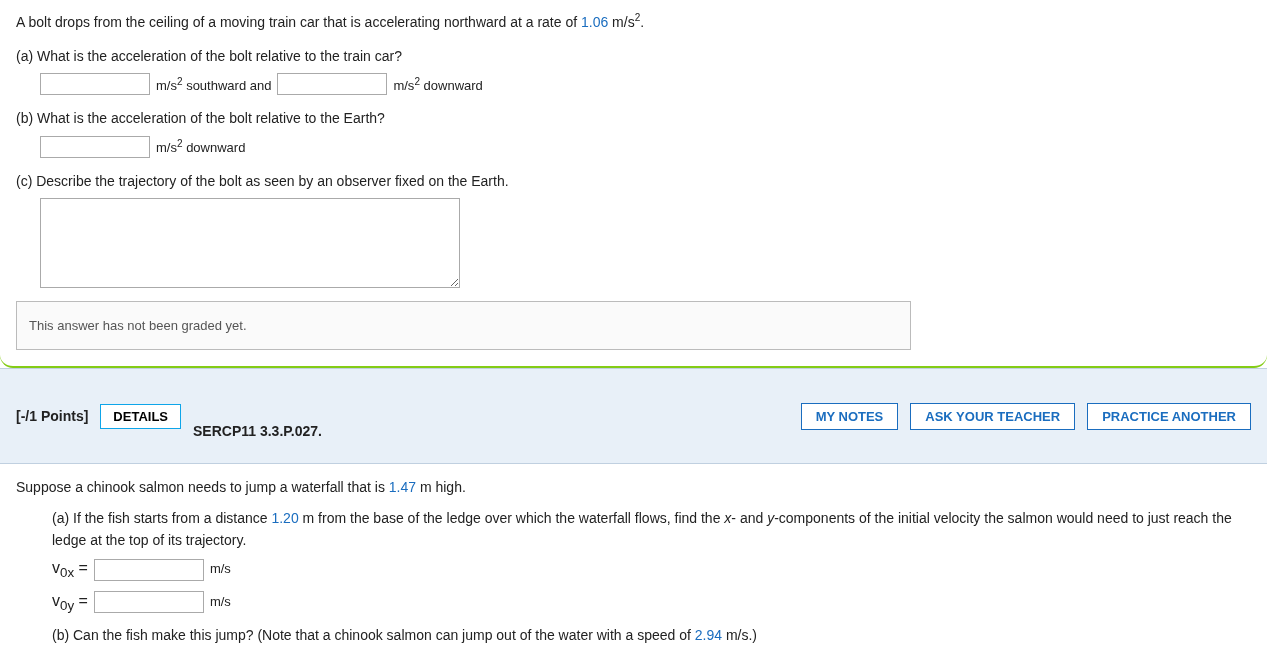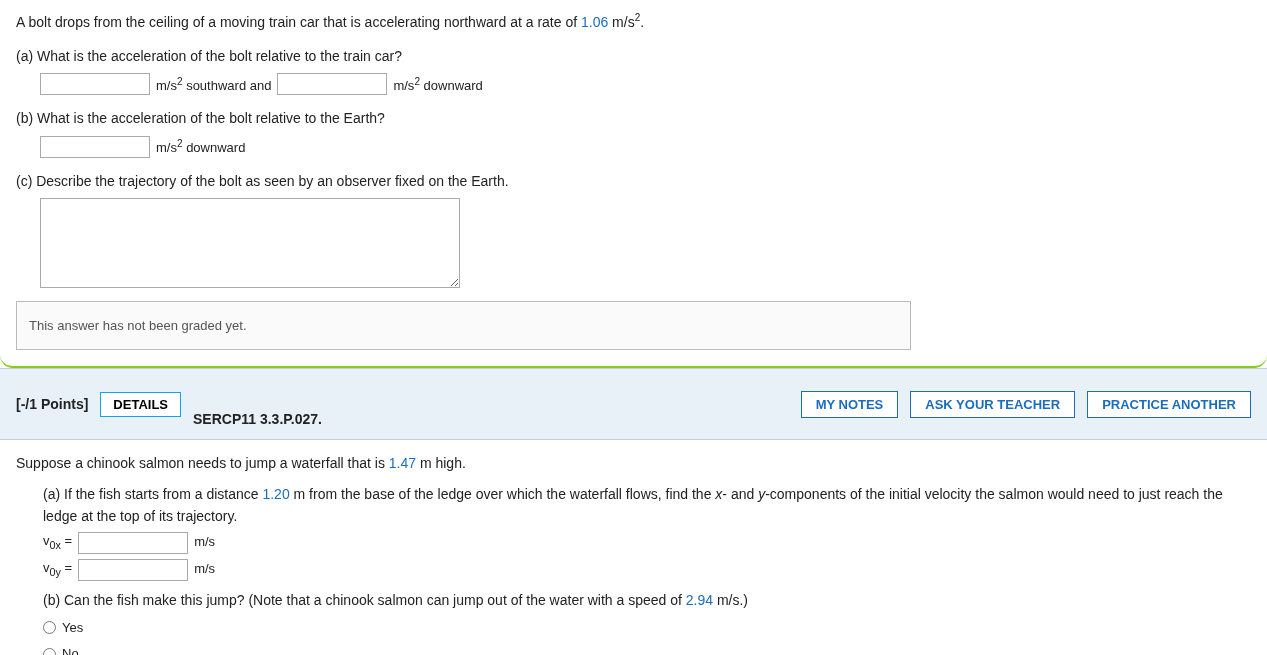--- a/index.html
+++ b/index.html
@@ -82,21 +82,21 @@
       padding: 3px 10px;
       font-size: 13px;
       cursor: pointer;
       font-weight: bold;
     }
     
     .bottom-bar {
       background: #e8f0f8;
       display: flex;
       align-items: center;
-      padding: 12px 16px;
+      padding: 24px 16px;
       gap: 12px;
       border-top: 1px solid #c0d0e0;
       border-bottom: 1px solid #c0d0e0;
     }
     .points-label {
       font-size: 14px;
       font-weight: bold;
       color: #222;
       white-space: nowrap;
     }
@@ -128,32 +128,32 @@
     .bottom-content {
       padding: 12px 16px 16px 16px;
     }
     .salmon-problem {
       line-height: 1.6;
     }
     .salmon-intro {
       margin-bottom: 8px;
     }
     .part-section {
-      margin-left: 27px;
+      margin-left: 36px;
       margin-top: 8px;
     }
     .vox-row, .voy-row {
       display: flex;
       align-items: center;
       gap: 6px;
       margin-top: 4px;
       margin-left: 0;
     }
     .vox-label, .voy-label {
-      font-size: 13px;
+      font-size: 16px;
       min-width: 28px;
     }
     .radio-row {
       display: flex;
       align-items: center;
       gap: 6px;
       margin-top: 6px;
     }
     .radio-row input[type="radio"] {
       margin: 0;

